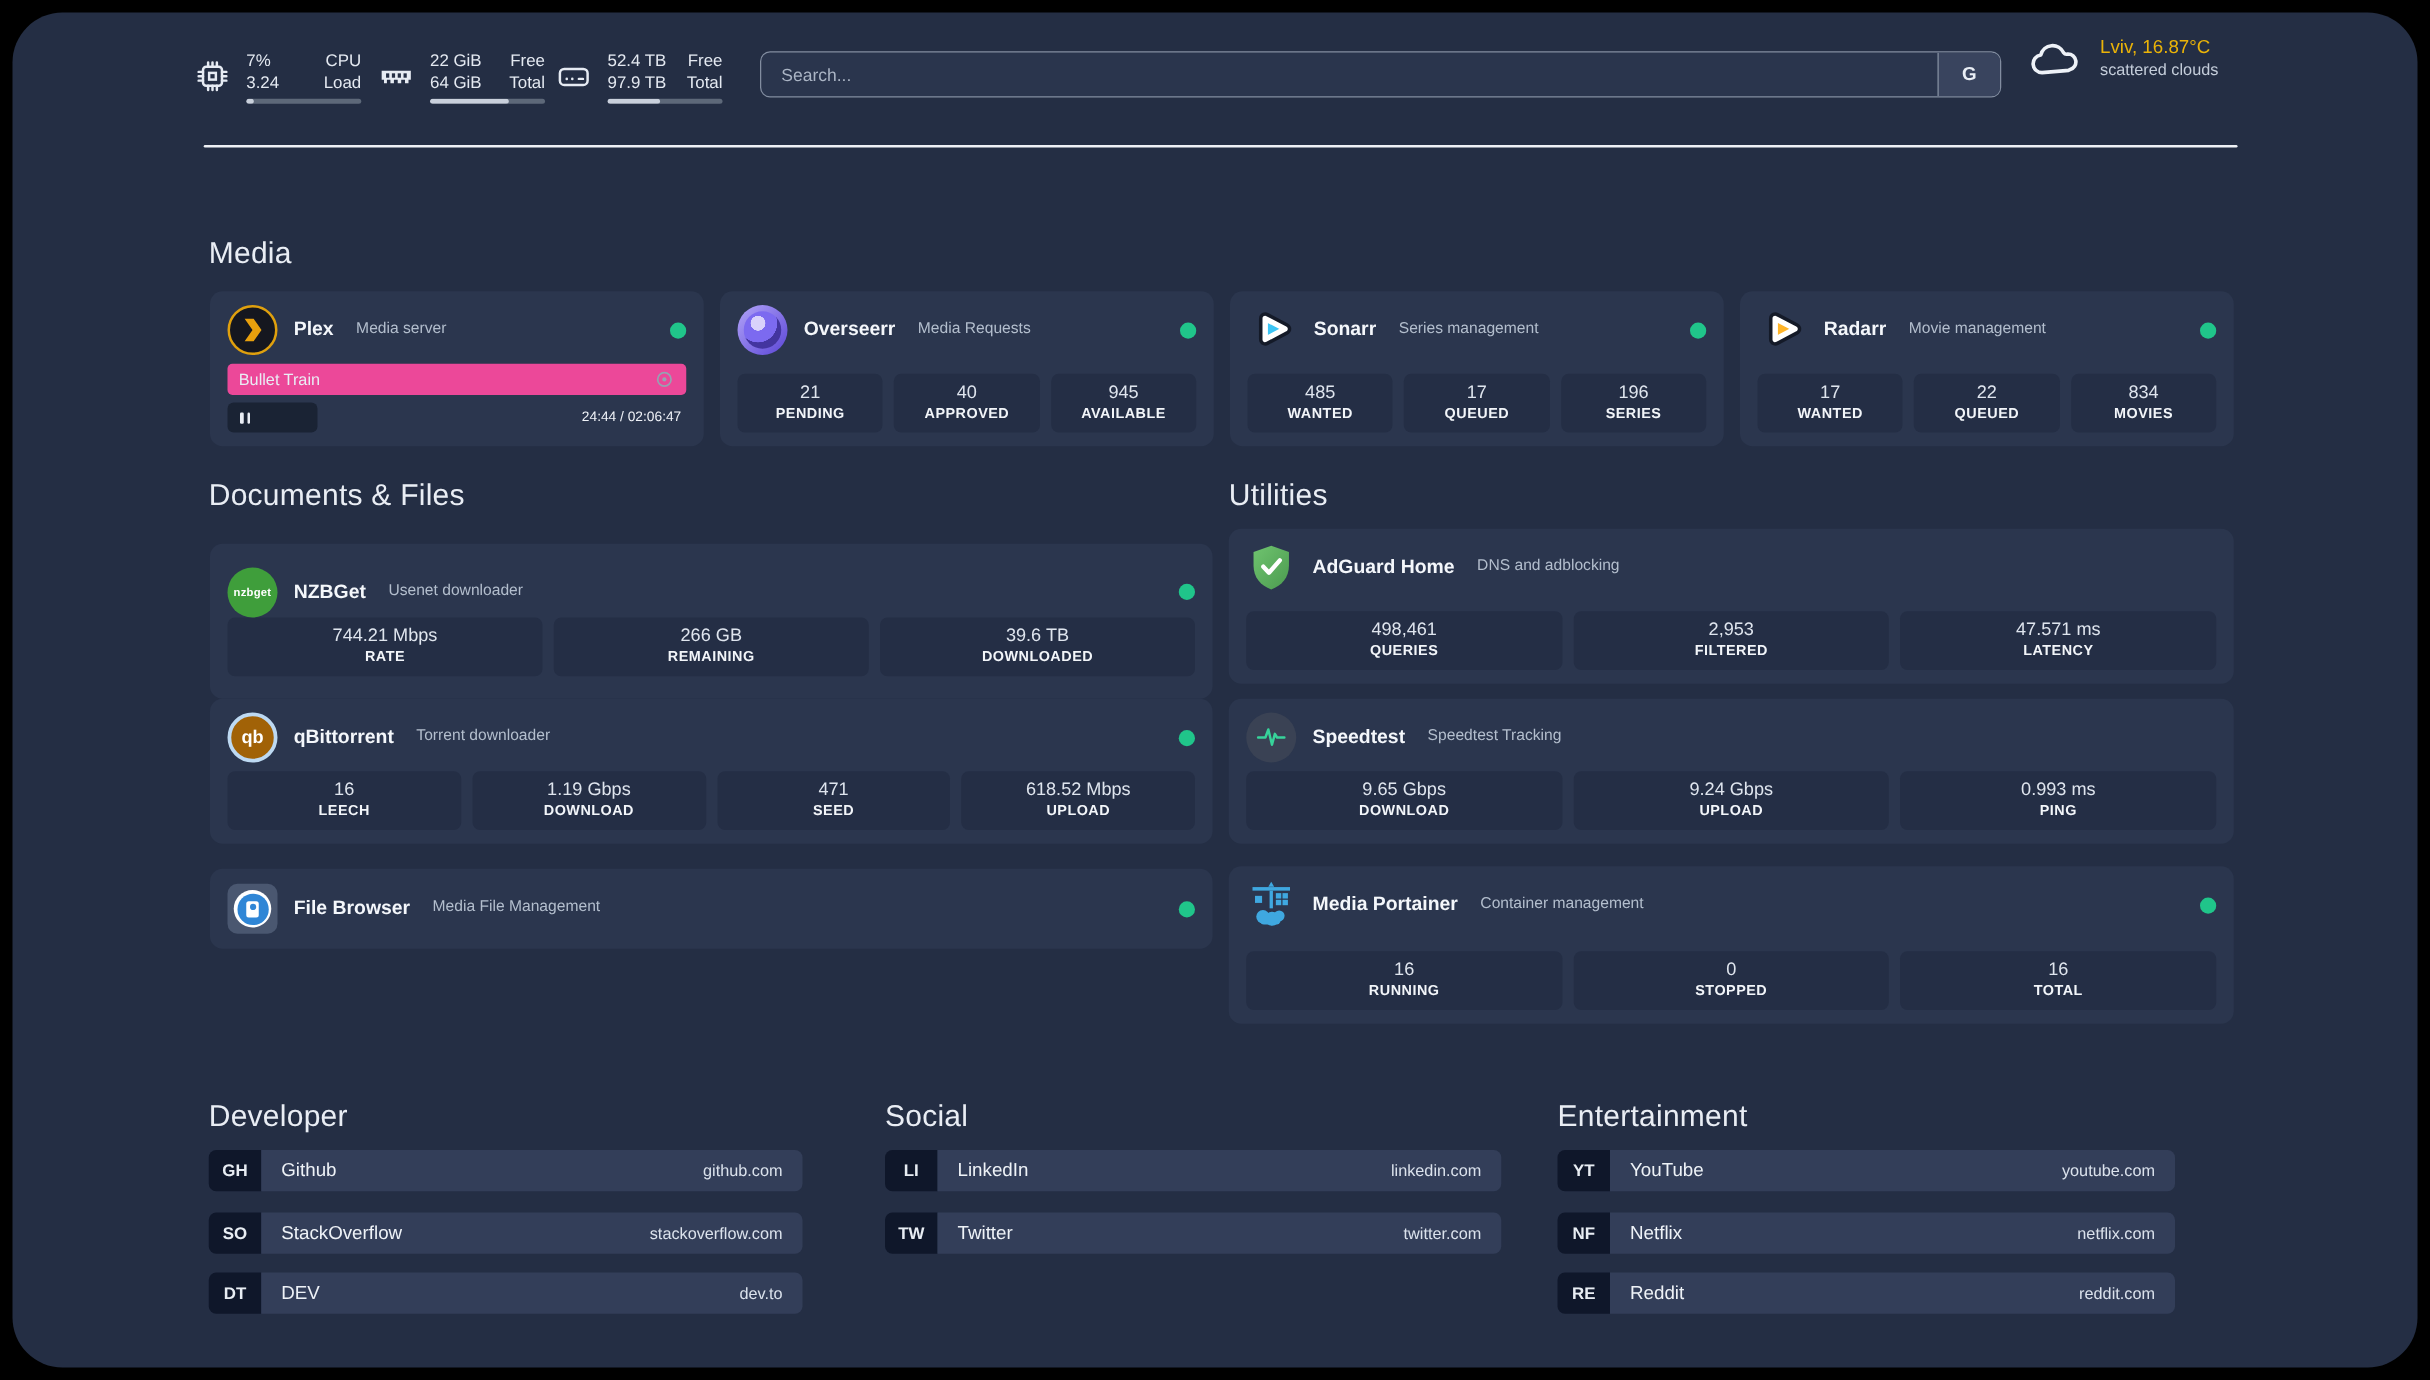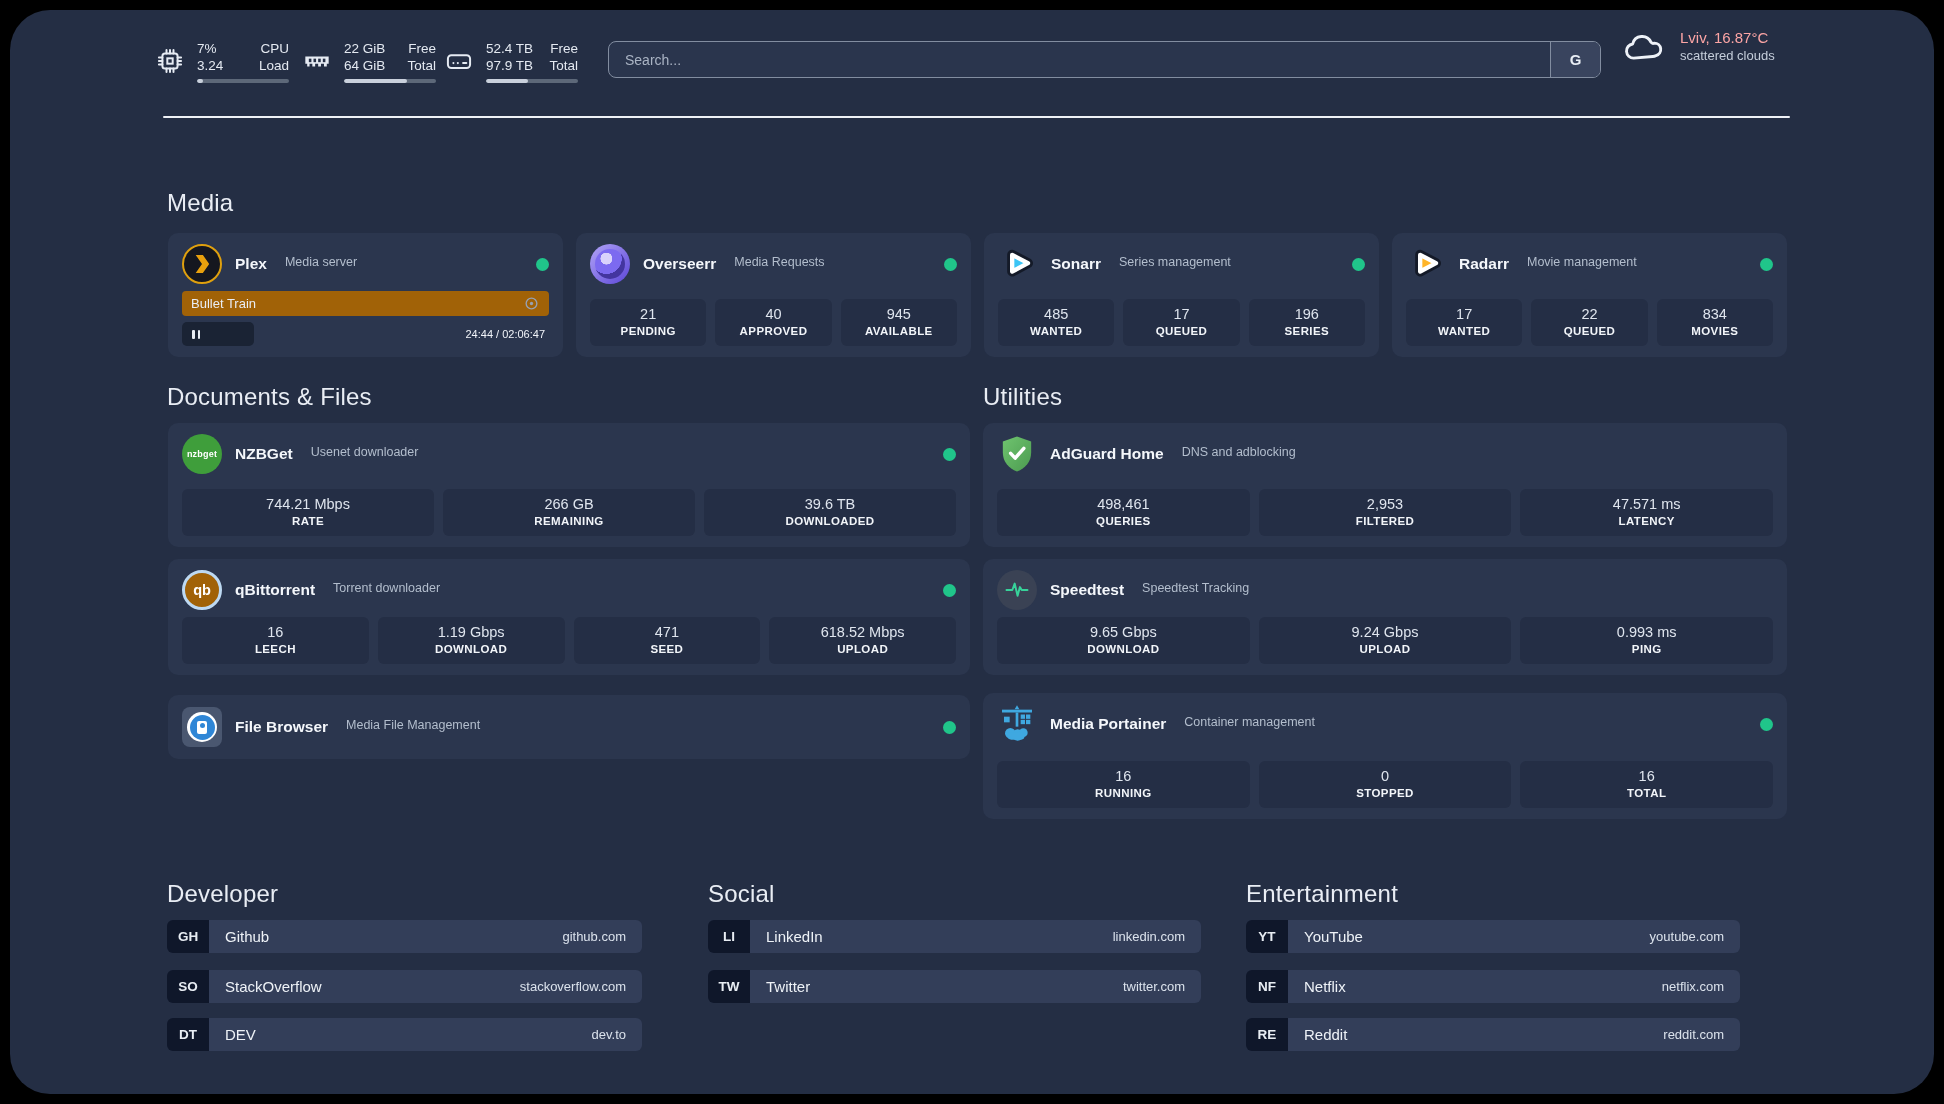--- a/index.html
+++ b/index.html
@@ -18,21 +18,21 @@
 
   
   .search { position:absolute; left:608px; top:41px; width:993px; height:37px; border:1.5px solid #828da0; border-radius:8px; background:#2A354D; display:flex; overflow:hidden; }
   .search input { flex:1; background:transparent; border:none; outline:none; color:#e6ebf3; font-size:14px; padding:0 16px; font-family:"Liberation Sans", sans-serif; }
   .search input::placeholder { color:#aab4c4; }
   .g-btn { width:50px; border-left:1.5px solid #828da0; background:#39445E; color:#e9eef5; font-size:15px; font-weight:600; display:flex; align-items:center; justify-content:center; cursor:pointer; }
 
   
   .weather { position:absolute; left:1622px; top:28px; display:flex; gap:16px; align-items:center; }
   .weather-icon { width:42px; height:34px; color:#eef2f8; }
-  .weather-line1 { font-size:15px; color:#fca5a5; line-height:19px; }
+  .weather-line1 { font-size:15px; color:#eab308; line-height:19px; }
   .weather-line2 { font-size:13px; color:#c4cdda; line-height:17px; }
 
   .divider { position:absolute; left:163px; top:116px; width:1627px; height:2px; background:#eef1f6; border-radius:1px; }
 
   
   .section-title { position:absolute; font-size:24px; font-weight:500; color:#e9edf4; letter-spacing:.2px; }
 
   
   .card { position:absolute; background:#2B364E; border-radius:10px; padding:11px 14px; display:flex; flex-direction:column; justify-content:space-between; }
   .card-header { display:flex; align-items:center; gap:13px; }
@@ -40,21 +40,21 @@
   .card-titles { display:flex; flex-direction:row; gap:18px; }
   .card-title { font-size:15.5px; font-weight:600; color:#f4f7fb; line-height:18px; }
   .card-sub { font-size:12.5px; color:#b3becd; line-height:15px; }
   .status-dot { width:13px; height:13px; border-radius:50%; background:#20C58A; margin-left:auto; flex:none; }
   .stats-row { display:flex; gap:9px; }
   .stat { flex:1; background:#242E45; border-radius:6px; text-align:center; padding:6px 4px 7px; }
   .stat-value { font-size:14.5px; color:#dfe5ee; line-height:19px; }
   .stat-label { font-size:11.5px; font-weight:700; letter-spacing:.4px; color:#f2f5f9; line-height:15px; }
 
   
-  .np-row { display:flex; align-items:center; justify-content:space-between; background:#a16207; border-radius:4px; padding:4px 9px; margin-top:6px; }
+  .np-row { display:flex; align-items:center; justify-content:space-between; background:#ec4899; border-radius:4px; padding:4px 9px; margin-top:6px; }
   .np-title { font-size:13px; color:#e9edf4; }
   .np-session { width:17px; height:17px; color:#97a1b2; cursor:pointer; }
   .np-progress { position:relative; height:24px; margin-top:6px; }
   .np-fill { position:absolute; left:0; top:0; height:100%; background:#1A2334; border-radius:5px; display:flex; align-items:center; padding-left:10px; gap:3px; cursor:pointer; }
   .np-fill span { display:block; width:2.5px; height:9px; background:#e9edf4; border-radius:1px; }
   .np-time { position:absolute; right:4px; top:0; height:100%; display:flex; align-items:center; font-size:11px; font-weight:500; color:#f1f4f9; }
 
   
   .circle-icon { width:40px; height:40px; border-radius:50%; display:flex; align-items:center; justify-content:center; position:relative; overflow:hidden; }
   .plex-circle { background:#15171F; border:2px solid #dfa00e; }
@@ -285,21 +285,21 @@
       </div>
     <div class="stat">
         <div class="stat-value">834</div>
         <div class="stat-label">MOVIES</div>
       </div>
   </div>
 </div>
 
 <div class="section-title" style="left:167px; top:383px;">Documents &amp; Files</div>
 
-<div class="card" style="left:168px; top:423px; width:802px; height:124px;">
+<div class="card" style="left:168px; top:435px; width:802px; height:124px;justify-content:center;">
   <div class="card-header">
     <div class="circle-icon nzb-circle app-icon">
         <span>nzbget</span>
       </div>
     <div class="card-titles">
       <div class="card-title">NZBGet</div>
       <div class="card-sub">Usenet downloader</div>
     </div>
     <div class="status-dot"></div>
   </div>

